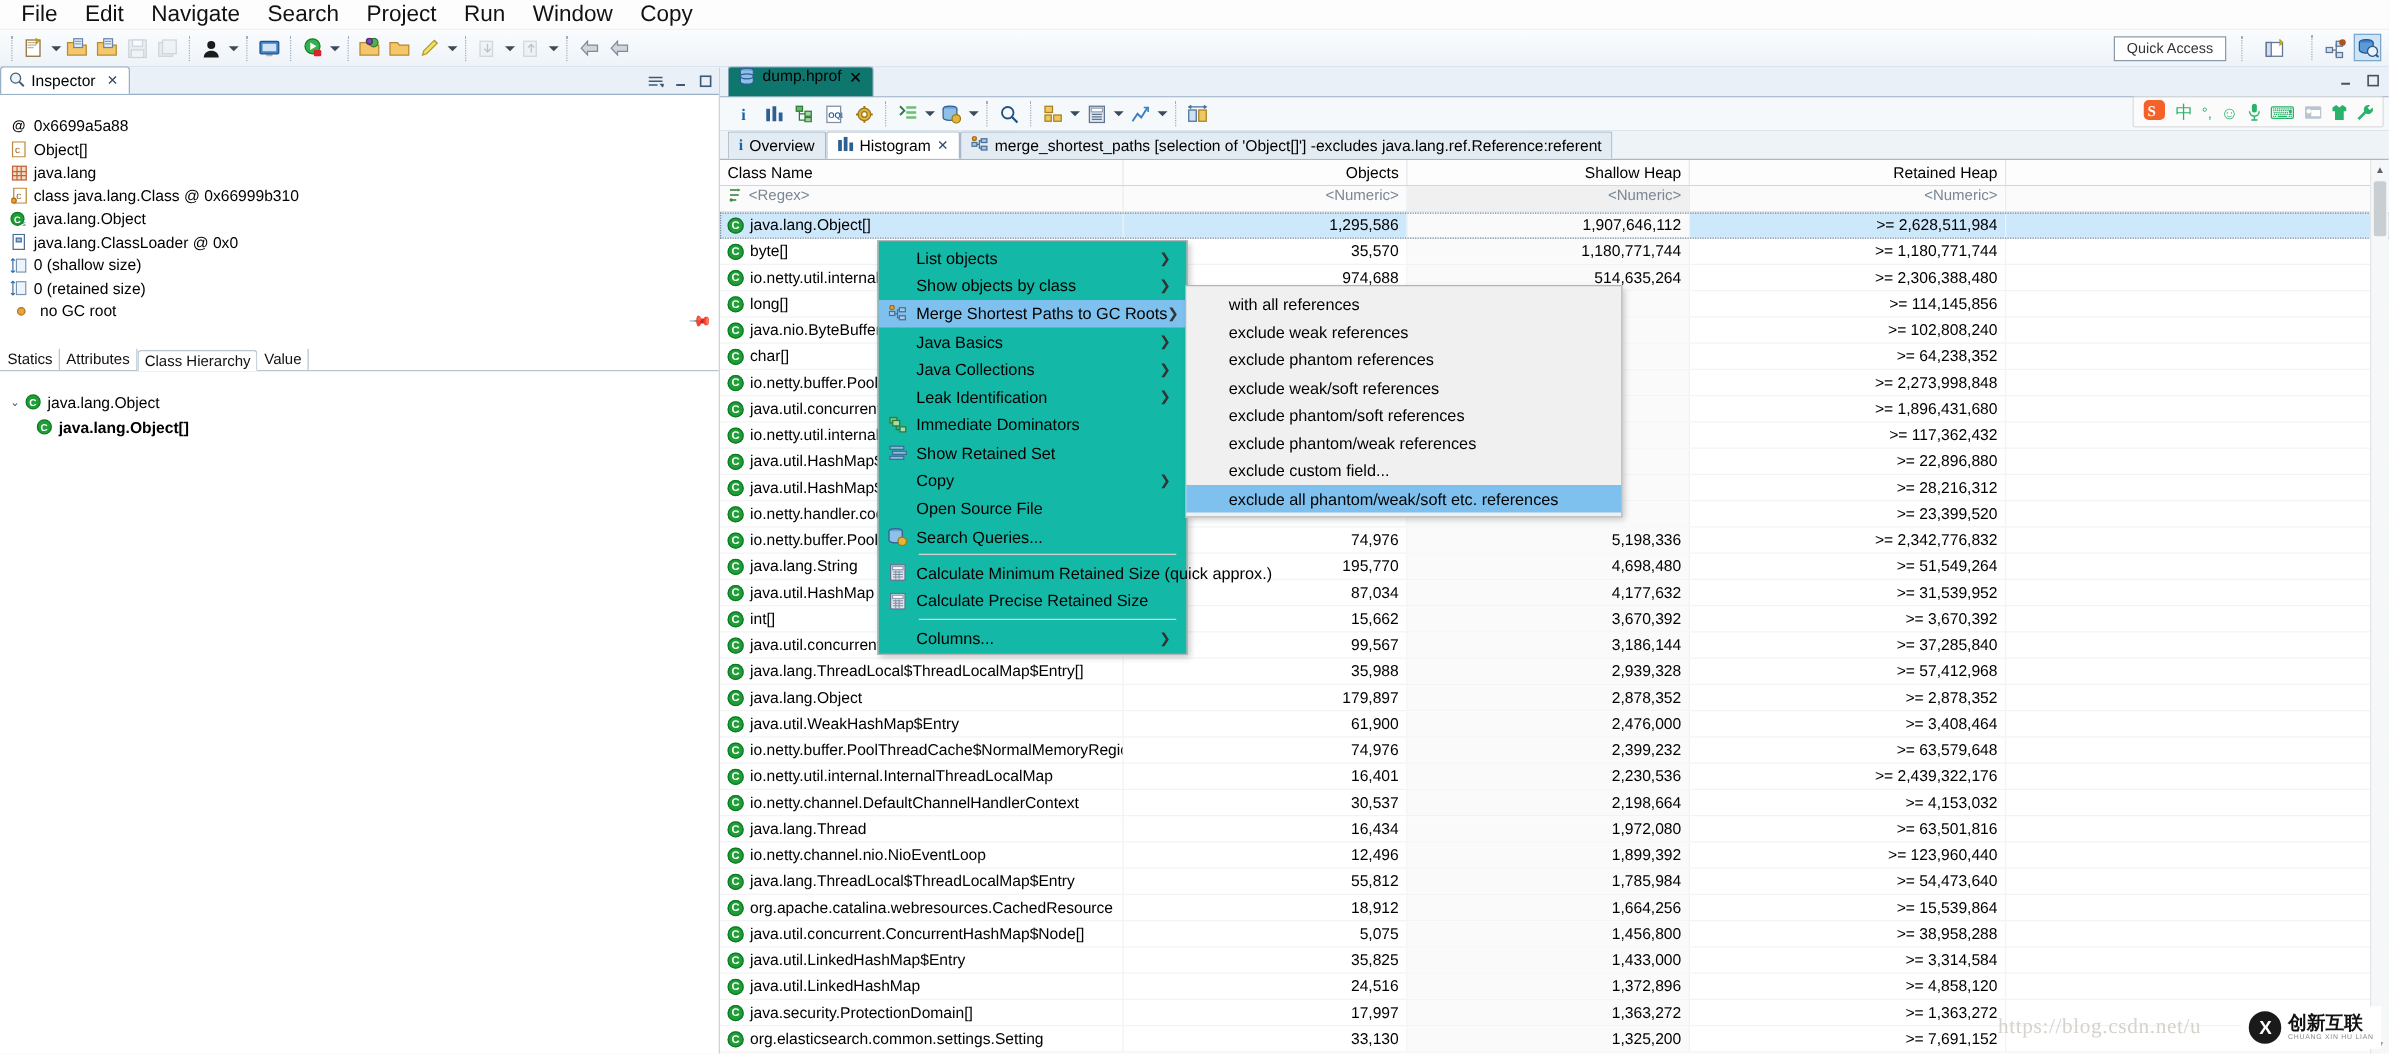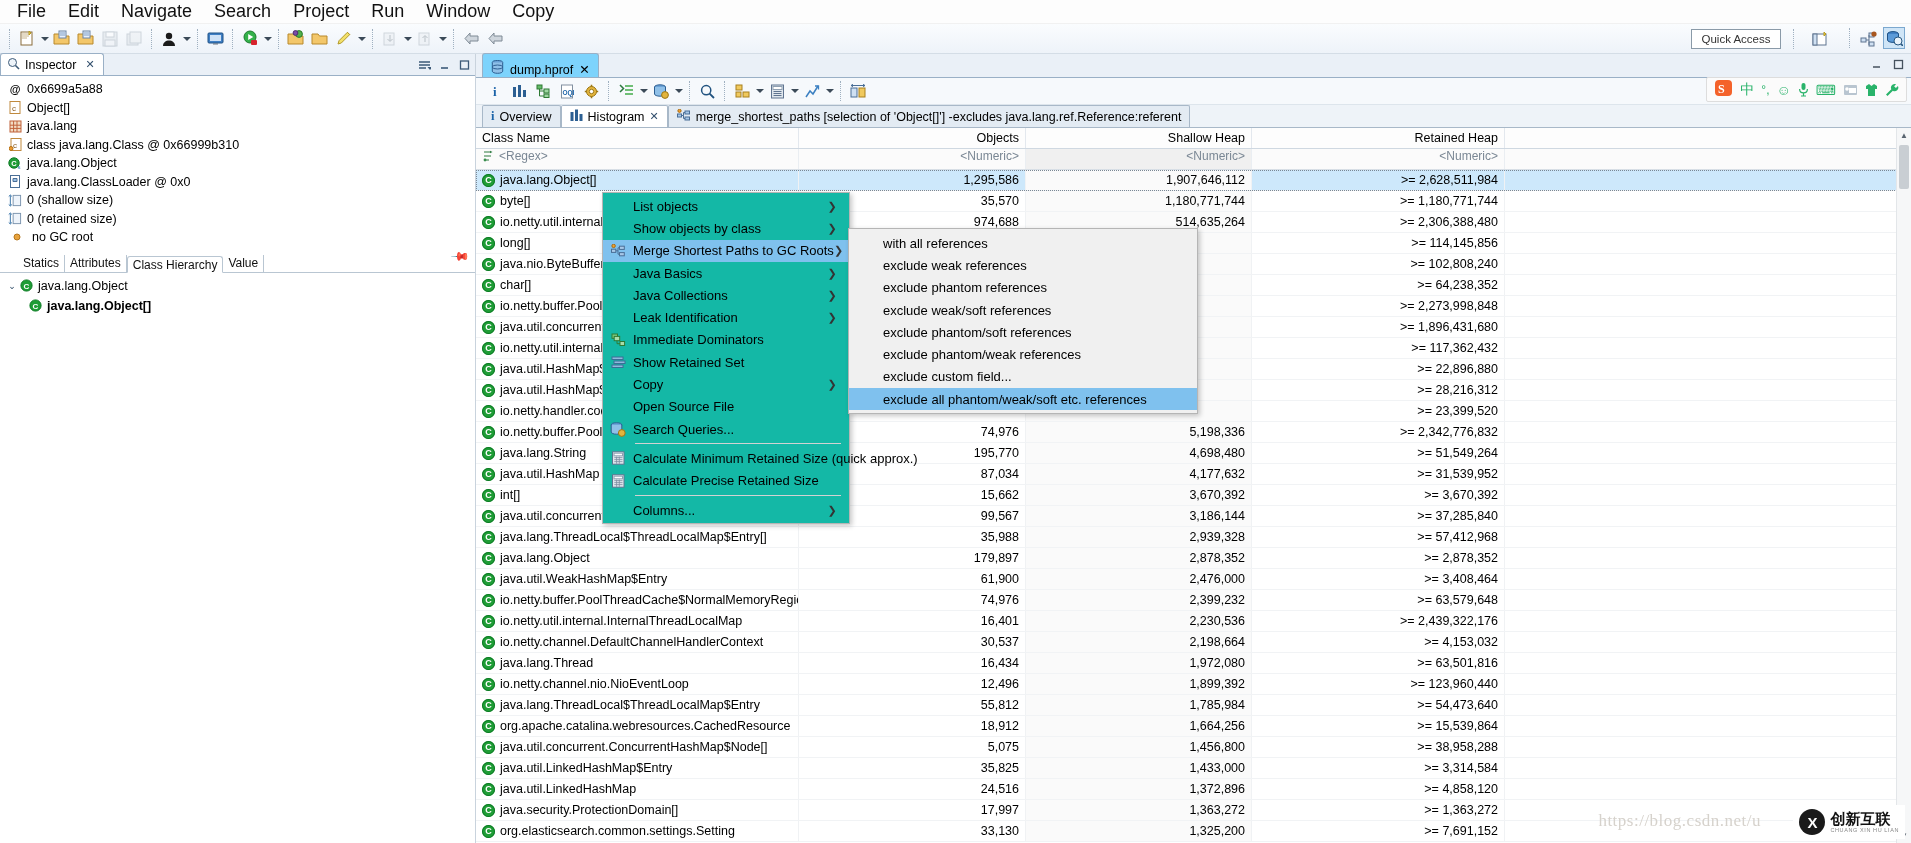--- a/index.html
+++ b/index.html
@@ -42,22 +42,22 @@
     position:absolute; right:130px; top:5px;
     width:90px; height:20px; border:1px solid #8a9aa8;
     background:#fff; font-size:11.5px; color:#333;
     display:flex; align-items:center; justify-content:center;
   }
 
   
   .main { position:absolute; left:0; top:54px; right:0; bottom:0; display:flex; }
 
   
-  .left-pane { width:476px; background:#fff; position:relative;
-     border-right:1px solid #c9d3dd; display:flex; flex-direction:column; }
+  .left-pane { width:576px; background:#fff; position:relative;
+     border-right:1px solid #c9d3dd; display:flex; flex-direction:column;gap:12px; }
   .viewtab-row {
     height:22px; background:#eaf0f7; display:flex; align-items:flex-end;
     position:relative; border-bottom:1px solid #9ab0c6;
   }
   .viewtab {
     display:flex; align-items:center; gap:5px;
     height:22px; padding:0 8px 0 6px;
     background:#fff; border:1px solid #9ab0c6; border-bottom:none;
     border-radius:3px 3px 0 0; font-size:12.5px;
   }
@@ -67,38 +67,38 @@
   .vt-btn { width:13px; height:13px; position:relative; }
 
   .insp-list { padding:4px 0 0 4px; }
   .insp-row { height:18.5px; display:flex; align-items:center; gap:5px;
       font-size:12.5px; padding-left:4px; }
   .insp-ico { width:14px; height:14px; flex:0 0 14px; position:relative;
      display:inline-flex; align-items:center; justify-content:center;
      font-size:11px; }
 
   .insp-tabs { margin-top:8px; height:18px; display:flex; align-items:flex-end;
-      padding-left:18px; border-bottom:1px solid #b9c6d2; }
+      padding-left:1px; border-bottom:1px solid #b9c6d2; }
   .insp-tab { font-size:12px; padding:0 5px; height:17px; line-height:17px;
       border-right:1px solid #b9c6d2; color:#111; }
   .insp-tab.active { border:1px solid #b9c6d2; border-bottom:1px solid #fff;
       border-radius:3px 3px 0 0; background:#fff; margin-bottom:-1px; }
   .hier { padding-top:3px; }
   .hier-row { height:20px; display:flex; align-items:center; font-size:12.5px; }
   .twisty { width:16px; text-align:center; color:#2d4a66; font-size:9px; }
   .pin { position:absolute; right:7px; top:196px; color:#3a5a78; font-size:12px;
       transform:rotate(45deg); }
 
   
   .right-pane { flex:1; position:relative; background:#f3f6fa;
       display:flex; flex-direction:column; }
   .edtab-row { height:24px; background:#eaf0f7; display:flex; align-items:flex-end;
       position:relative; padding-left:6px; border-bottom:1px solid #9ab0c6; }
-  .edtab { display:flex; align-items:flex-end; gap:6px; height:24px; padding:0 8px;
-      background:#7dd3fc; border:1px solid #9ab0c6; border-bottom:none;
+  .edtab { display:flex; align-items:flex-start; gap:6px; height:24px; padding:0 8px;
+      background:#0f766e; border:1px solid #9ab0c6; border-bottom:none;
       border-radius:3px 3px 0 0; font-size:12.5px; }
   .ed-btns { position:absolute; right:6px; bottom:4px; display:flex; gap:9px; }
 
   .ed-toolbar { height:27px; background:#f6f9fc; display:flex; align-items:center;
       padding-left:7px; border-bottom:1px solid #dde5ec; position:relative; }
   .ime-bar { position:absolute; right:4px; top:-1px; height:25px;
       background:#fbfbfb; border:1px solid #ddd; display:flex;
       align-items:center; gap:7px; padding:0 7px; border-radius:2px; }
   .ime-ico { font-size:14px; color:#29b36a; display:inline-flex; }
 

